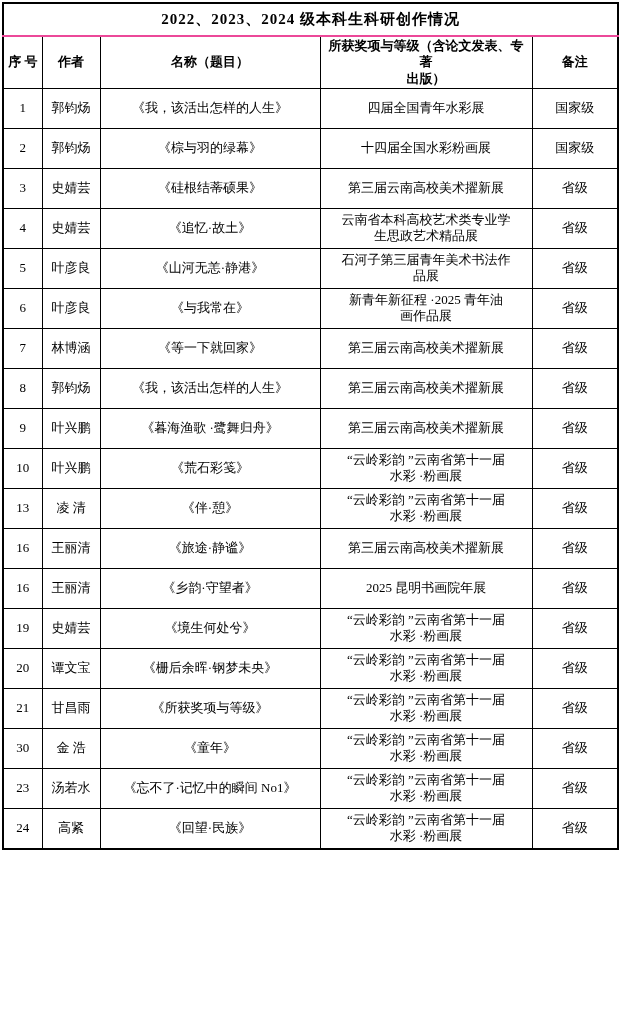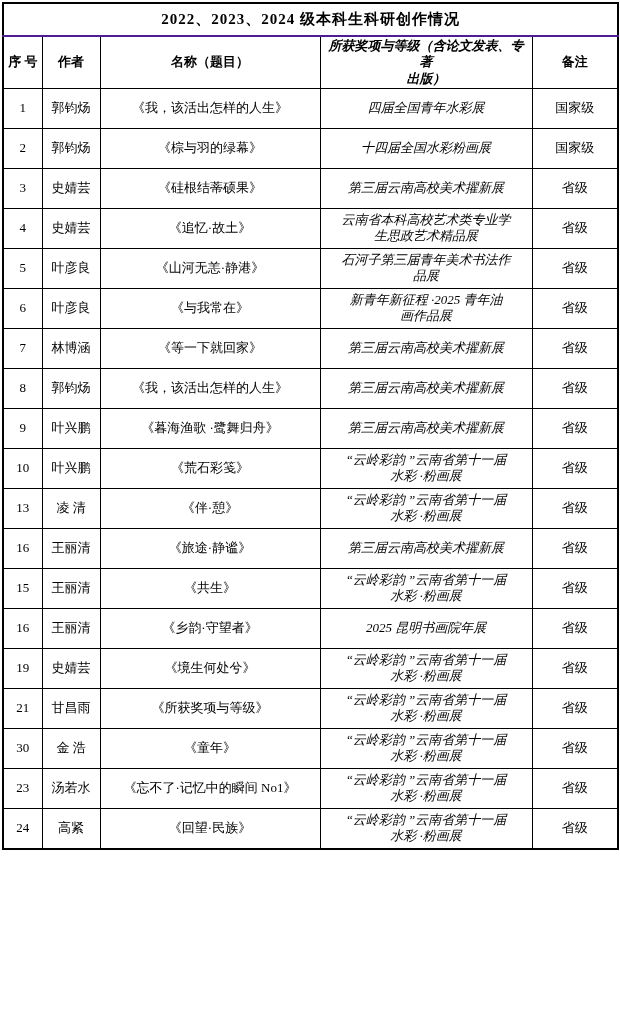--- a/index.html
+++ b/index.html
@@ -33,33 +33,32 @@
     padding: 1px 2px;
     font-size: 13px;
     line-height: 1.25;
     overflow: hidden;
   }
   tr.title-row td {
     height: 29px;
     font-size: 15px;
     font-weight: bold;
     letter-spacing: 1px;
-    border-bottom: 2px solid #4c1d95;
+    border-bottom: 2px solid #ec4899;
   }
   tr.header-row th {
     height: 42px;
     font-weight: bold;
     white-space: pre-line;
   }
   tr.data-row td {
     height: 37px;
   }
   td.award-cell, th.award-col {
     white-space: pre-line;
-    font-style: italic;
   }
   td.no-cell {
     font-size: 12.5px;
   }
 </style>
 </head>
 <body>
 
 <div class="sheet">
   <table class="award-table">
@@ -165,38 +164,38 @@
     <td class="note-cell">省级</td>
   </tr>
         <tr class="data-row">
     <td class="no-cell">16</td>
     <td class="author-cell">王丽清</td>
     <td class="title-cell">《旅途·静谧》</td>
     <td class="award-cell">第三届云南高校美术擢新展</td>
     <td class="note-cell">省级</td>
   </tr>
         <tr class="data-row">
-    <td class="no-cell">15</td>
-    <td class="author-cell">王丽清</td>
-    <td class="title-cell">《共生》</td>
-    <td class="award-cell">“云岭彩韵 ”云南省第十一届
-水彩 ·粉画展</td>
-    <td class="note-cell">省级</td>
-  </tr>
-        <tr class="data-row">
     <td class="no-cell">16</td>
     <td class="author-cell">王丽清</td>
     <td class="title-cell">《乡韵·守望者》</td>
     <td class="award-cell">2025 昆明书画院年展</td>
     <td class="note-cell">省级</td>
   </tr>
         <tr class="data-row">
     <td class="no-cell">19</td>
     <td class="author-cell">史婧芸</td>
     <td class="title-cell">《境生何处兮》</td>
+    <td class="award-cell">“云岭彩韵 ”云南省第十一届
+水彩 ·粉画展</td>
+    <td class="note-cell">省级</td>
+  </tr>
+        <tr class="data-row">
+    <td class="no-cell">20</td>
+    <td class="author-cell">谭文宝</td>
+    <td class="title-cell">《栅后余晖·钢梦未央》</td>
     <td class="award-cell">“云岭彩韵 ”云南省第十一届
 水彩 ·粉画展</td>
     <td class="note-cell">省级</td>
   </tr>
         <tr class="data-row">
     <td class="no-cell">21</td>
     <td class="author-cell">甘昌雨</td>
     <td class="title-cell">《所获奖项与等级》</td>
     <td class="award-cell">“云岭彩韵 ”云南省第十一届
 水彩 ·粉画展</td>

